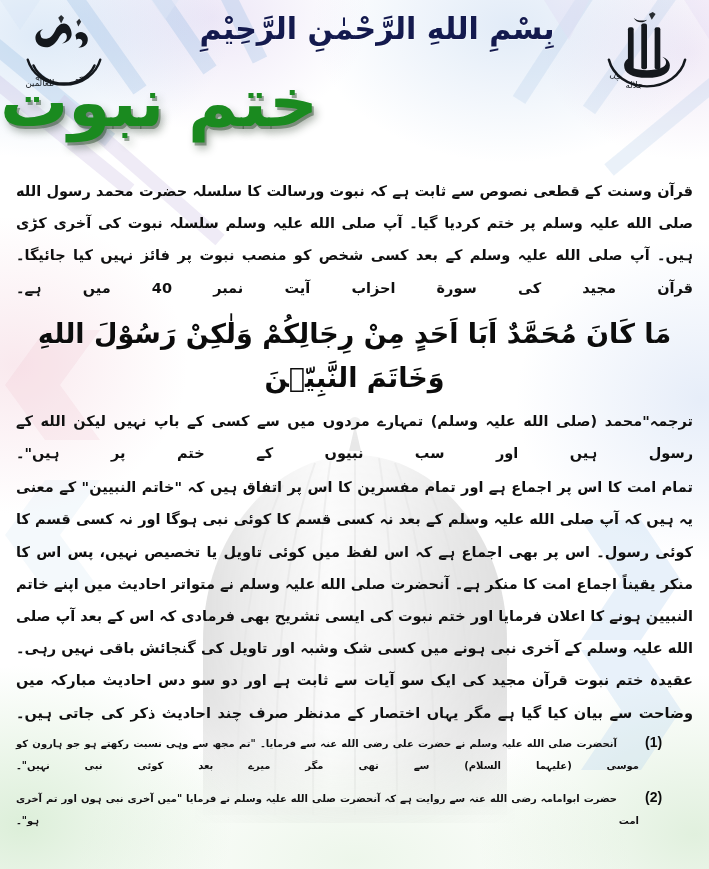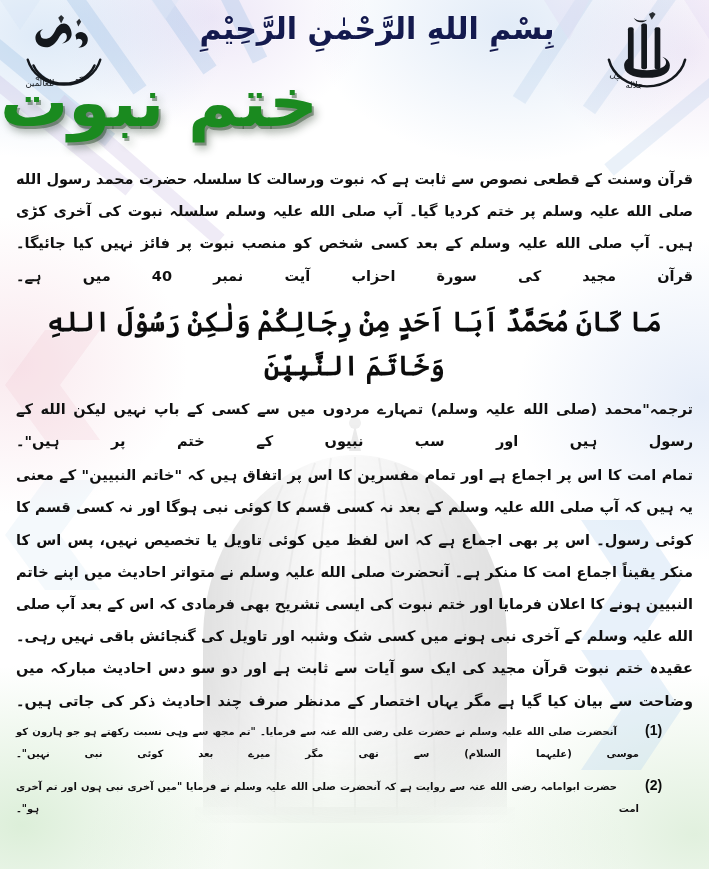--- a/index.html
+++ b/index.html
@@ -105,32 +105,31 @@
     direction:rtl;
     text-align:justify;
     text-align-last:justify;
     font-size:14.5px;
     line-height:2.22;
     margin:0 0 2px 0;
     font-weight:600;
     color:#101010;
     text-shadow:0 0 1px rgba(255,255,255,.85);
   }
-  .para.intro{margin-top:0;}
+  .para.intro{margin-top:12px;}
   .verse{
     direction:rtl;
     text-align:center;
     font-size:27px;
     line-height:1.65;
     margin:8px 0 4px 0;
     color:#0c0c0c;
     font-weight:700;
     letter-spacing:-.5px;
     text-shadow:0 1px 0 rgba(255,255,255,.55);
-    font-family:Liberation Serif, serif;
   }
   .para .lead-label{}
 
   
   .hadith-list{
     list-style:none;
     margin:4px 0 0 0;
     padding:0;
   }
   .hadith{

